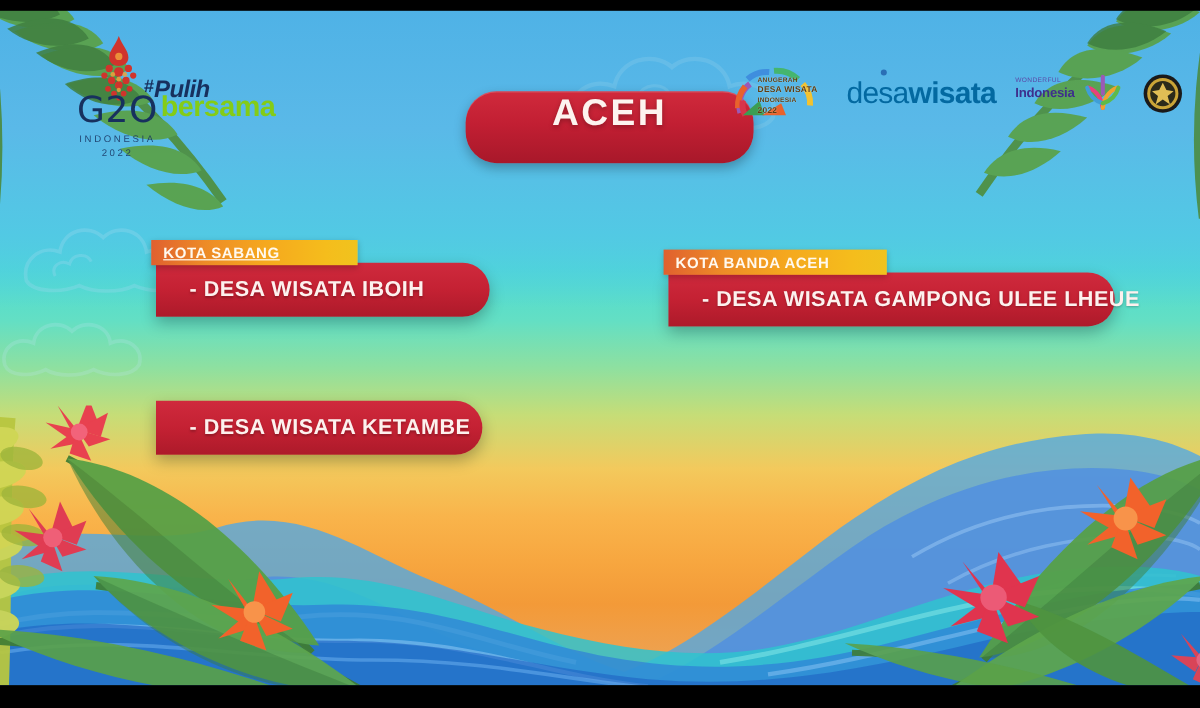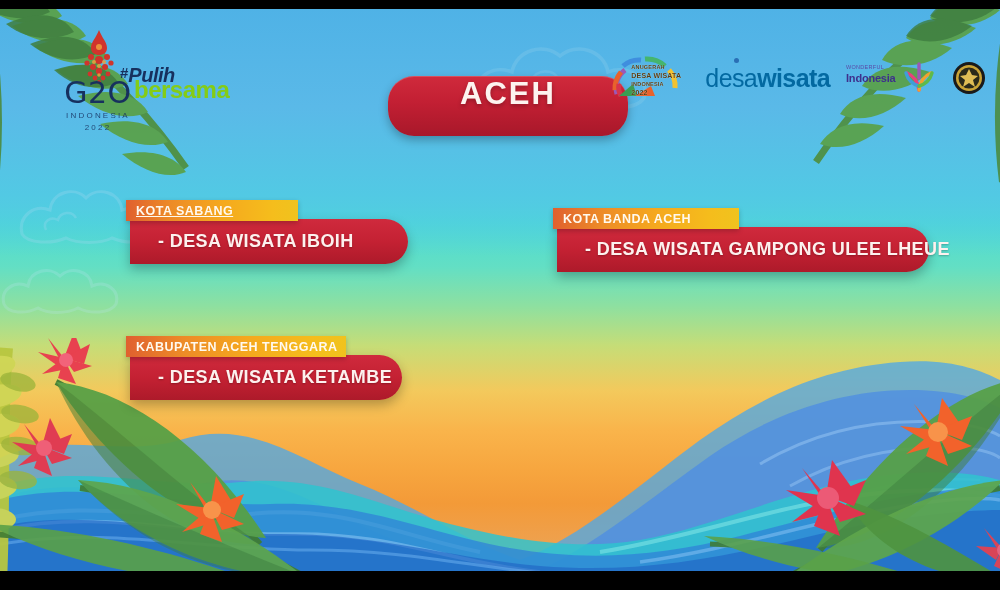--- a/index.html
+++ b/index.html
@@ -565,21 +565,20 @@
     </div>
 
     <div class="entry" id="entry-sabang">
       <div class="hdr">KOTA SABANG</div>
       <div class="body">
         <span class="v">- DESA WISATA IBOIH</span>
       </div>
     </div>
 
     <div class="entry" id="entry-tenggara">
-      <div class="hdr">KABUPATEN ACEH TENGGARA</div>
       <div class="body">
         <span class="v">- DESA WISATA KETAMBE</span>
       </div>
     </div>
 
     <div class="entry" id="entry-banda">
       <div class="hdr">KOTA BANDA ACEH</div>
       <div class="body">
         <span class="v">- DESA WISATA GAMPONG ULEE LHEUE</span>
       </div>

